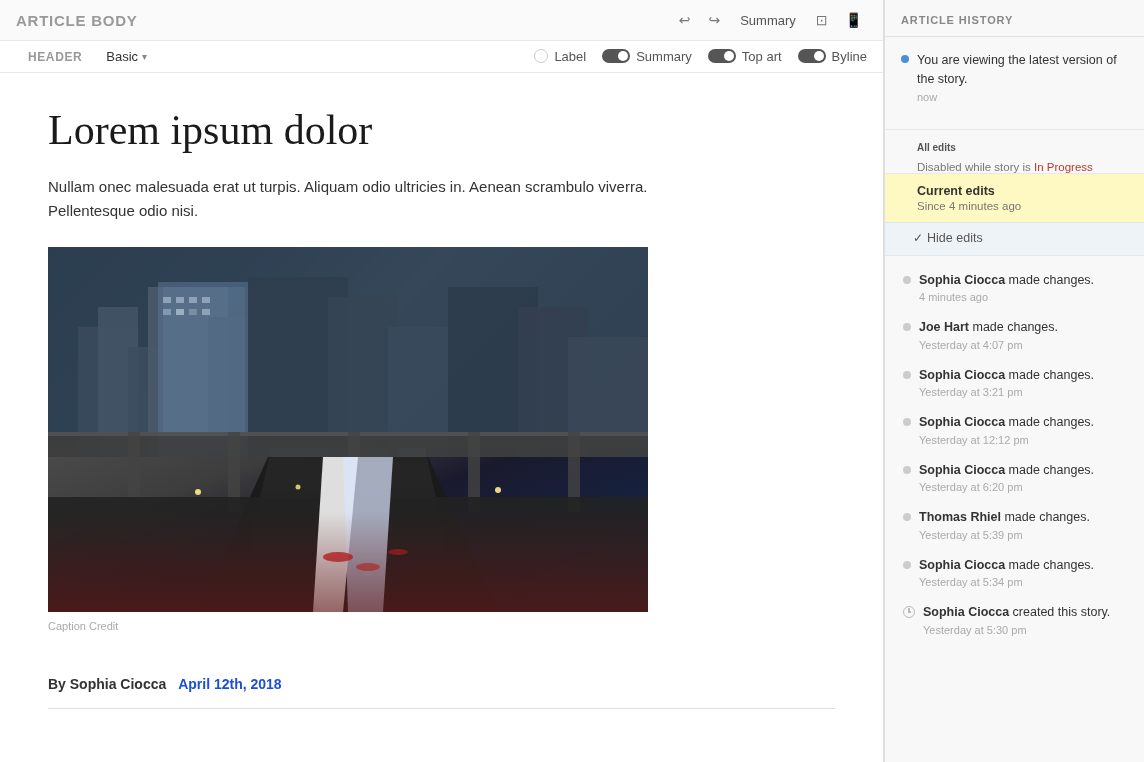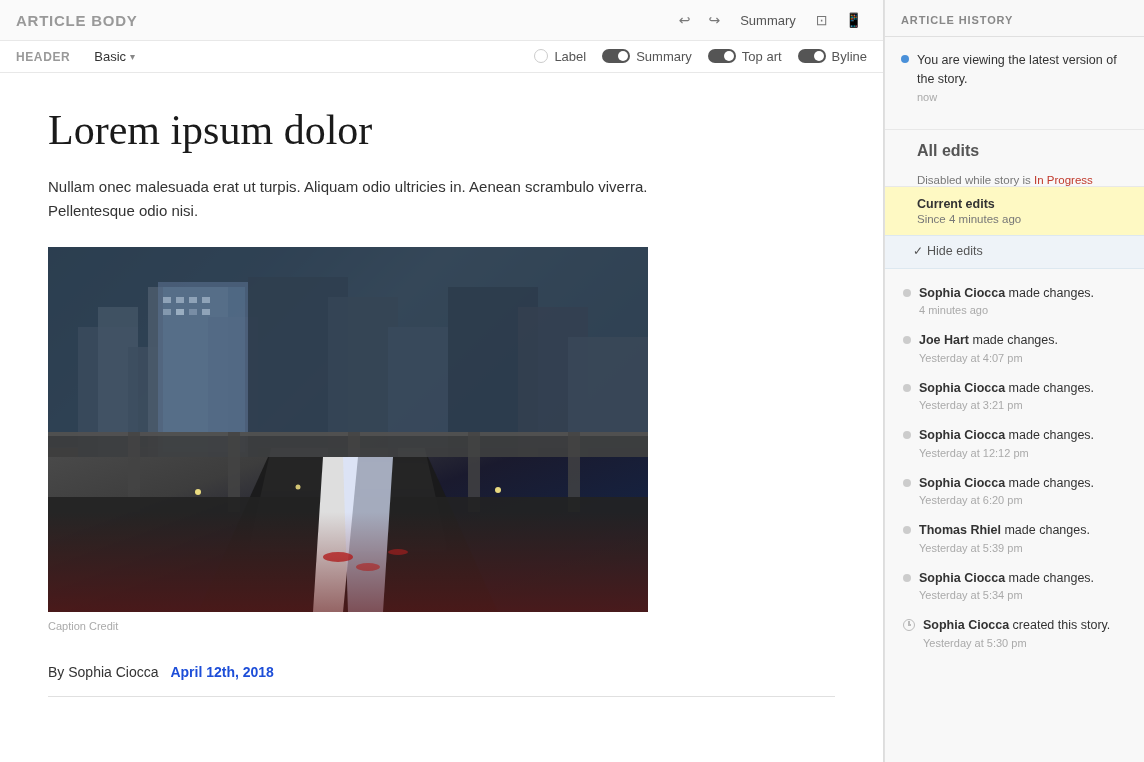--- a/index.html
+++ b/index.html
@@ -66,20 +66,21 @@
       padding: 8px 16px;
       border-bottom: 1px solid #e8e8e8;
       gap: 24px;
     }
     .header-label {
       font-size: 12px;
       font-weight: 600;
       color: #999;
       letter-spacing: 0.05em;
       text-transform: uppercase;
+      margin-left: 12px;
     }
     .header-dropdown {
       display: flex;
       align-items: center;
       gap: 4px;
       font-size: 13px;
       color: #333;
       cursor: pointer;
     }
     .header-dropdown .chevron {
@@ -210,29 +211,29 @@
         #3d4e63 30%,
         #5a6a7a 50%,
         #4a5a6a 70%,
         #35455a 100%
       );
     }
     .image-caption {
       font-size: 11px;
       color: #aaa;
       margin-top: 6px;
-      margin-bottom: 32px;
+      margin-bottom: 44px;
     }
     .byline {
       font-size: 14px;
       color: #333;
       margin-bottom: 16px;
     }
     .byline strong {
-      font-weight: 400;
+      font-weight: 700;
     }
     .byline-date {
       color: #1d4ed8;
       margin-left: 8px;
       font-weight: bold;
     }
     .divider {
       border: none;
       border-top: 1px solid #e0e0e0;
       margin-top: 16px;
@@ -317,24 +318,24 @@
       color: #aaa;
       margin-top: 2px;
     }
 
     
     .all-edits-section {
       padding: 12px 16px 0 32px;
       border-bottom: 1px solid #e8e8e8;
     }
     .all-edits-title {
-      font-size: 16px;
+      font-size: 10px;
       font-weight: 600;
       color: #555;
-      margin-bottom: 14px;
+      margin-bottom: 8px;
     }
     .all-edits-status {
       font-size: 11.5px;
       color: #777;
     }
     .in-progress {
       color: #c0392b;
       font-weight: 500;
     }
 

